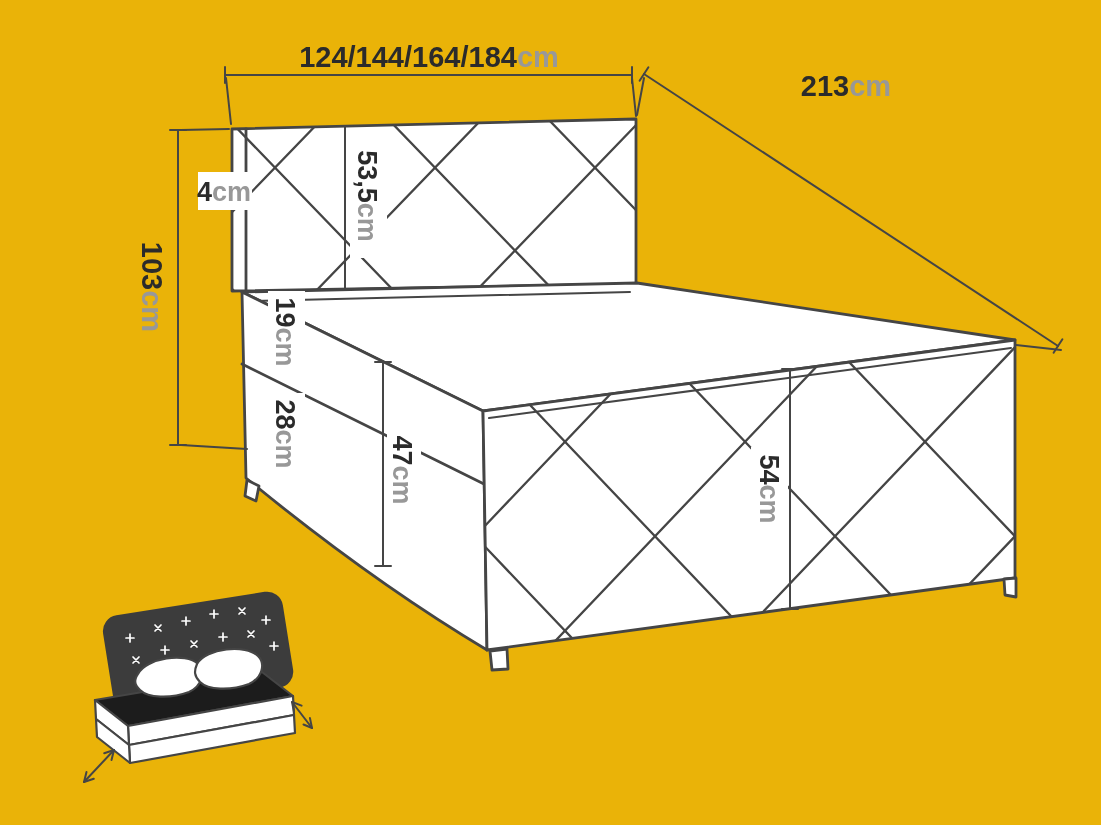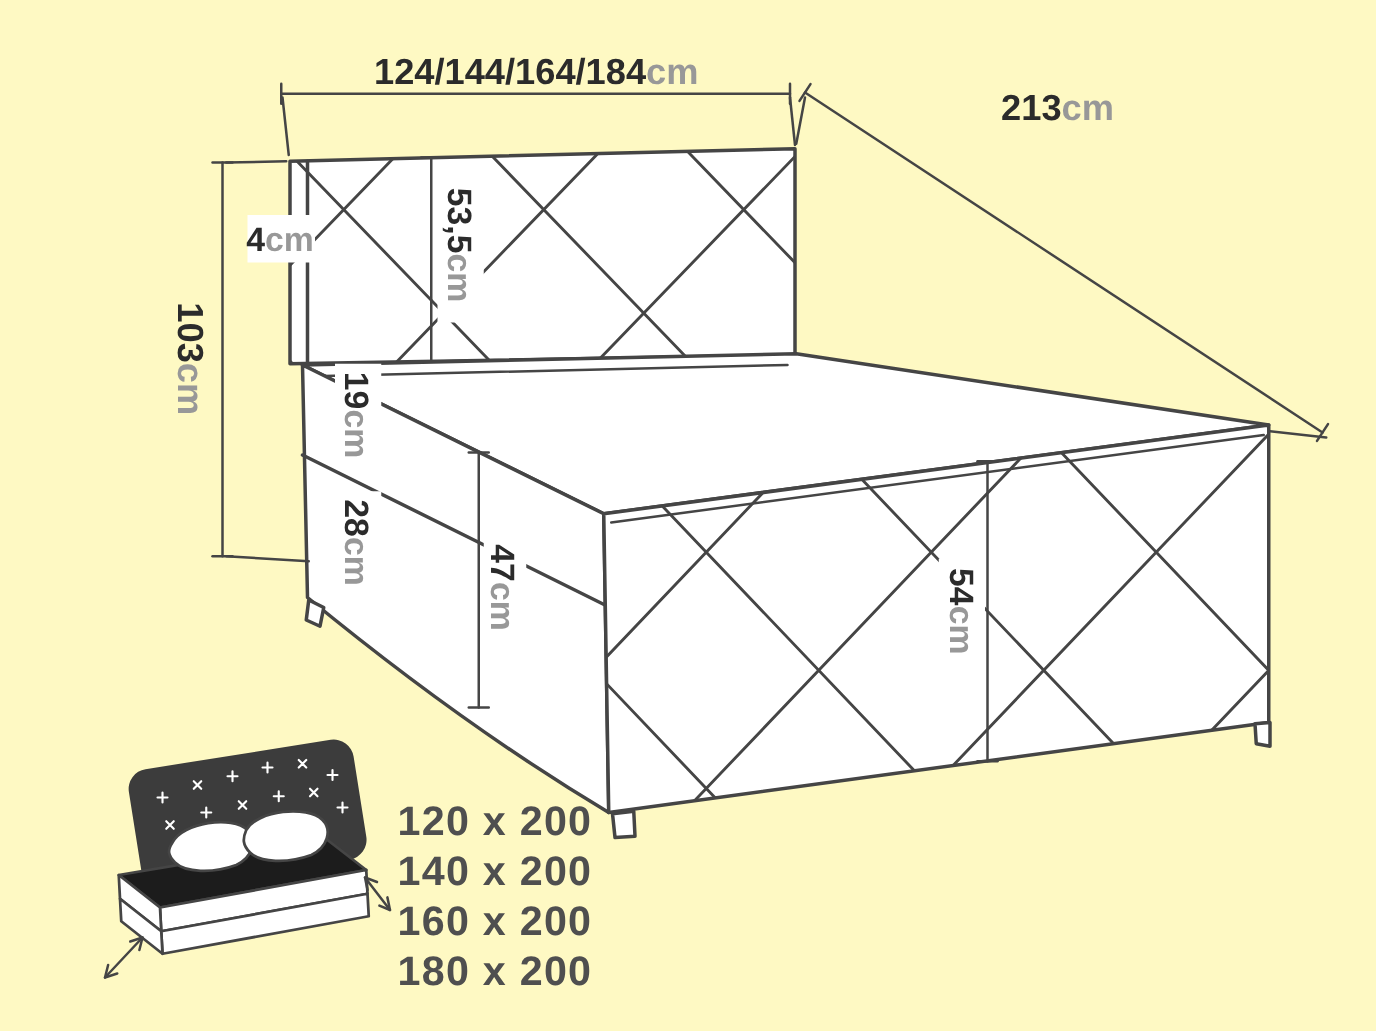--- a/index.html
+++ b/index.html
@@ -1,16 +1,16 @@
 <!DOCTYPE html>
 <html style="--line: #454545; --number: #2b2b2b; --unit: #989898; --size_text: #4f4f4f; --icon_dark: #3c3c3c; --icon_black: #1c1c1c;"><head>
 <meta charset="utf-8">
 <style>
   html,body{margin:0;padding:0;background:#ffffff;}
-  .stage{position:relative;width:1101px;height:825px;background:#fef9c3;overflow:hidden;
+  .stage{position:relative;width:1101px;height:825px;background:#eab308;overflow:hidden;
          font-family:"Liberation Sans",sans-serif;}
   .stage svg{position:absolute;left:0;top:0;}
   .ln{fill:none;stroke:var(--line,#454545);stroke-width:2.8;stroke-linecap:round;stroke-linejoin:round;}
   .fw{fill:#ffffff;}
   .pat{stroke-width:2.3;}
   .thin{stroke-width:2;}
   .bk{fill:#ffffff;stroke:none;}
   .num{font-family:"Liberation Sans",sans-serif;font-weight:700;font-size:29px;fill:var(--number,#2b2b2b);}
   .small{font-size:27px;}
   .unit{fill:var(--unit,#989898);}
@@ -174,19 +174,13 @@
       <path d="M104.2,753.2 L114,750 L111.5,760"></path>
     </g>
     <g class="ln thin">
       <path d="M292,702 L312,728"></path>
       <path d="M303.5,724.5 L312,728 L309.9,717.9"></path>
       <path d="M294,712 L292,702 L301.6,705.6"></path>
     </g>
   </g>
 </svg>
 
-<div class="sizes">
-  <div>120 x 200</div>
-  <div>140 x 200</div>
-  <div>160 x 200</div>
-  <div>180 x 200</div>
-</div>
 </div>
 
 </body></html>

